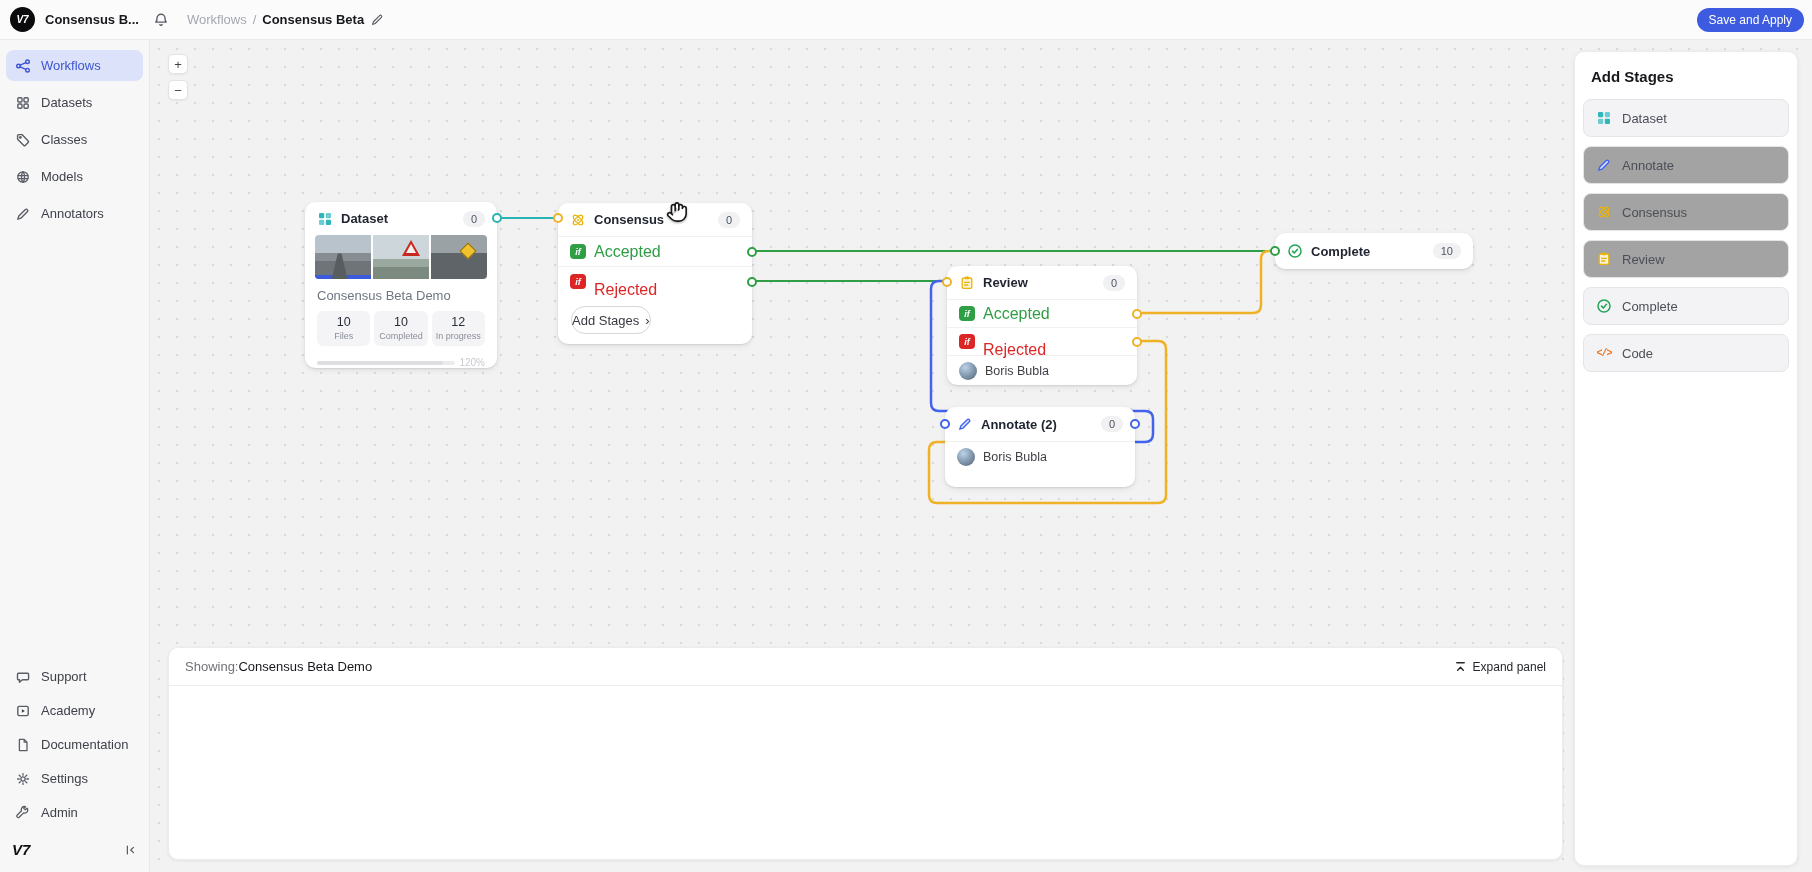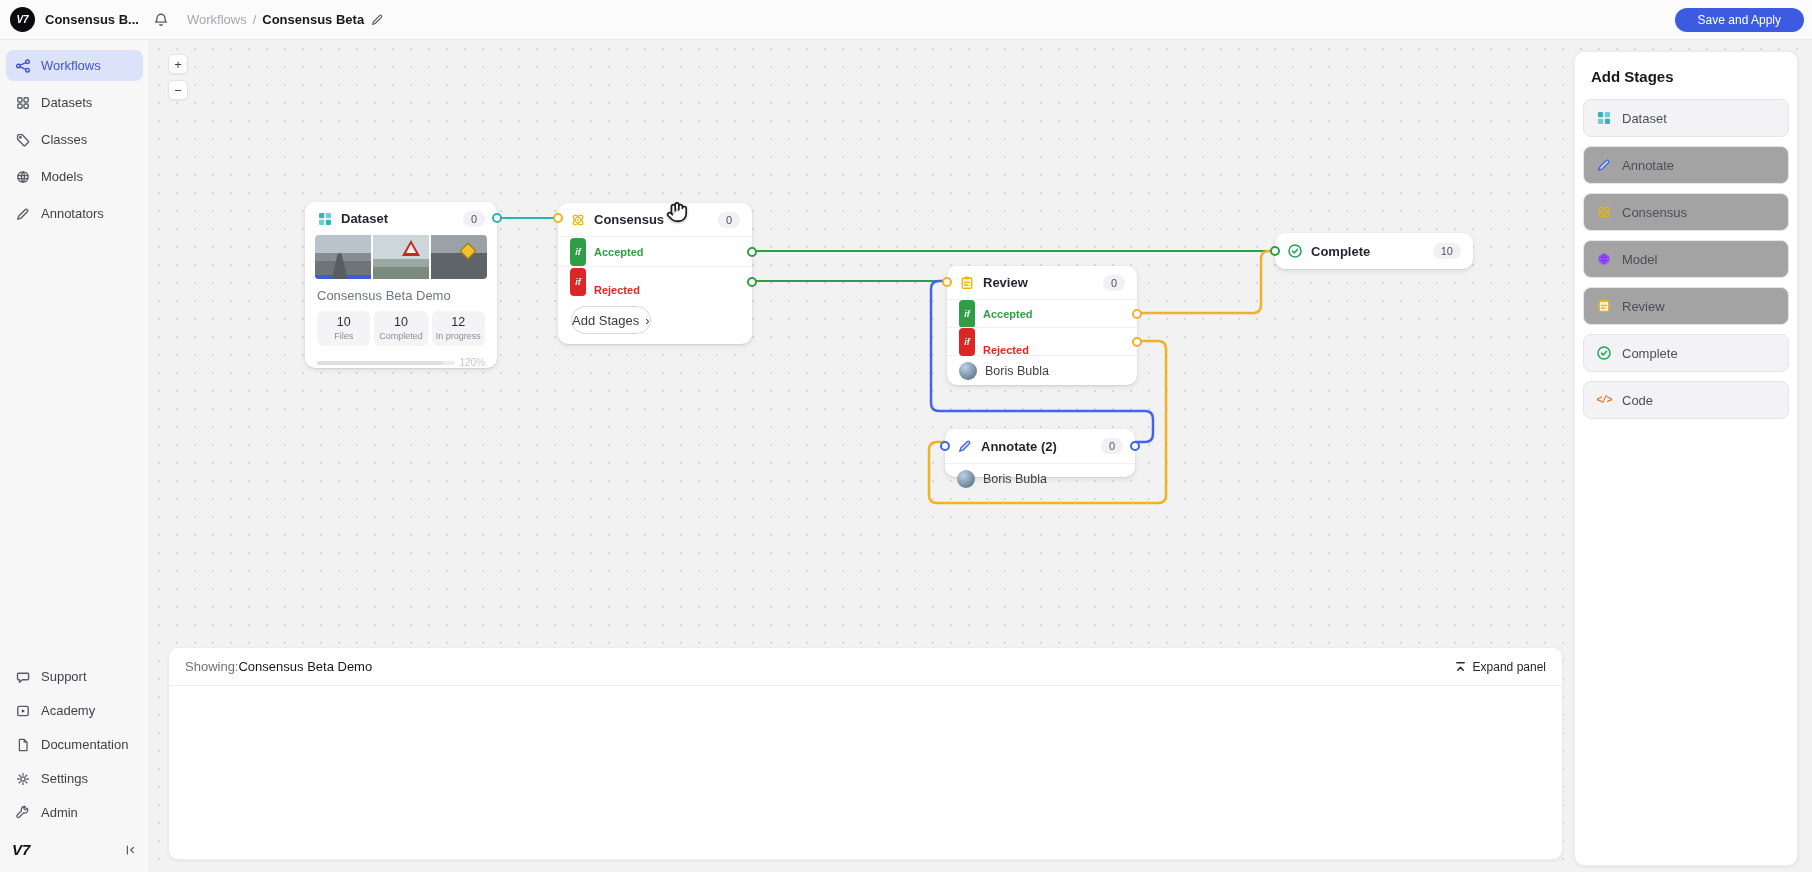--- a/index.html
+++ b/index.html
@@ -15,21 +15,21 @@
   .topbar{position:absolute;left:0;top:0;width:100%;height:40px;background:#fbfbfc;
     border-bottom:1px solid var(--panel-border);display:flex;align-items:center;padding:0 8px 0 10px;z-index:20;}
   .logo-badge{width:25px;height:25px;border-radius:50%;background:#0b0b0e;color:#fff;
     display:flex;align-items:center;justify-content:center;font-size:10px;font-weight:700;font-style:italic;}
   .ws-name{margin-left:10px;font-size:13px;font-weight:700;color:#17181c;}
   .tb-icon{display:flex;align-items:center;justify-content:center;color:#5a5d66;}
   .bell{margin-left:14px;}
   .crumbs{display:flex;align-items:center;gap:6px;margin-left:18px;font-size:13px;}
   .crumb-muted{color:#a5a8b0;}
   .crumb-current{color:#17181c;font-weight:600;}
-  .save-btn{margin-left:auto;height:24px;padding:0 23px;border:none;border-radius:12px;
+  .save-btn{margin-left:auto;height:24px;padding:0 12px;border:none;border-radius:12px;
     background:var(--accent);color:#fff;font-size:12px;font-weight:500;cursor:pointer;}
 
   
   .sidebar{position:absolute;left:0;top:40px;width:150px;height:832px;background:#f7f7f8;
     border-right:1px solid var(--panel-border);display:flex;flex-direction:column;z-index:15;}
   .side-group{padding:10px 6px 0;}
   .side-item{display:flex;align-items:center;gap:10px;height:31px;margin-bottom:6px;border-radius:8px;
     padding:0 9px;font-size:13px;color:#3f4249;font-weight:500;cursor:pointer;}
   .side-item svg{flex:0 0 auto;stroke:#5a5d66;}
   .side-item.active{background:#dbe2f9;color:#3d56cf;}
@@ -50,24 +50,24 @@
     box-shadow:0 1px 2px rgba(0,0,0,.06);font-size:13px;color:#3f3f46;display:flex;align-items:center;justify-content:center;cursor:pointer;line-height:1;}
 
   
   .node{position:absolute;background:#fff;border-radius:10px;z-index:2;
     box-shadow:0 1px 2px rgba(16,24,40,.10),0 2px 6px rgba(16,24,40,.08);}
   .node-header{display:flex;align-items:center;gap:8px;padding:0 12px;height:33px;}
   .node-title{font-size:13px;font-weight:600;color:var(--ink);white-space:nowrap;}
   .badge{margin-left:auto;background:#f1f1f3;border-radius:9px;padding:2px 8px;font-size:11px;color:#4b5563;}
   .outcome-row{position:relative;display:flex;align-items:center;gap:8px;padding:0 12px;border-top:1px solid #f1f1f2;}
   .h30{height:30px;}.h28{height:28px;}
-  .if-chip{display:inline-flex;align-items:center;justify-content:center;width:16px;height:28px;border-radius:4px;
+  .if-chip{display:inline-flex;align-items:center;justify-content:center;width:16px;height:15px;border-radius:4px;
     color:#fff;font-size:9px;font-style:italic;font-weight:700;flex:0 0 auto;}
   .if-chip.green{background:var(--green);} .if-chip.red{background:var(--red);}
-  .outcome-label{font-size:11px;font-weight:700;}
+  .outcome-label{font-size:16px;font-weight:400;}
   .outcome-row.accepted .outcome-label{color:var(--green);}
   .outcome-row.rejected .outcome-label{color:var(--red);margin-top:16px;}
   .assignee-row{display:flex;align-items:center;gap:8px;padding:0 12px;height:30px;border-top:1px solid #f1f1f2;
     color:#3f3f46;font-size:12.5px;}
   .avatar{width:18px;height:18px;border-radius:50%;flex:0 0 auto;
     background:radial-gradient(circle at 35% 30%,#bcd2e8,#7d93a8 55%,#54626f);}
   .port{position:absolute;width:10px;height:10px;border-radius:50%;background:#fff;z-index:3;}
   .port.teal{border:2px solid var(--teal);} .port.yellow{border:2px solid var(--yellow);}
   .port.green{border:2px solid var(--green);} .port.blue{border:2px solid var(--blue);}
   .port.row-out{right:-5px;top:50%;transform:translateY(-50%);}
@@ -96,21 +96,21 @@
   .stat-label{font-size:9px;color:#8a8f98;margin-top:2px;white-space:nowrap;}
   .progress-row{display:flex;align-items:center;gap:4px;margin:11px 12px 0;}
   .track{flex:1;height:4px;border-radius:2px;background:#ececee;position:relative;overflow:hidden;}
   .fill{position:absolute;top:0;left:0;bottom:0;width:91%;background:#dedee2;border-radius:2px;}
   .pct{font-size:10px;color:#c7c9ce;}
 
   .node-consensus{left:408px;top:163px;width:194px;height:141px;}
   .add-stages-btn{display:flex;align-items:center;justify-content:center;gap:6px;margin:10px 13px 0;height:28px;
     background:#fff;border:1px solid #d7d7db;border-radius:15px;font-size:13px;font-weight:500;color:#3a3a42;cursor:pointer;}
   .node-review{left:797px;top:226px;width:190px;height:119px;}
-  .node-annotate{left:795px;top:389px;width:190px;height:48px;}
+  .node-annotate{left:795px;top:367px;width:190px;height:80px;}
   .node-annotate .node-header{height:34px;}
   .node-complete{left:1125px;top:193px;width:198px;height:36px;}
   .node-complete .node-header{height:36px;}
 
   .hand-cursor{position:absolute;left:516px;top:161px;z-index:8;filter:drop-shadow(0 1px 1px rgba(0,0,0,.35));pointer-events:none;}
 
   
   .bottom-panel{position:absolute;left:18px;top:607px;width:1395px;height:213px;background:#fff;border-radius:10px;
     border:1px solid #ececef;box-shadow:0 1px 3px rgba(0,0,0,.07);z-index:5;}
   .bp-header{display:flex;align-items:center;height:38px;padding:0 16px;border-bottom:1px solid #ececee;font-size:13px;}
@@ -467,29 +467,20 @@
         <span class="icon-16">
           <svg width="16" height="16" viewBox="0 0 16 16" fill="none" stroke="#EAB308" stroke-width="1.3">
             <ellipse cx="8" cy="8" rx="6" ry="2.6" transform="rotate(45 8 8)"></ellipse>
               <ellipse cx="8" cy="8" rx="6" ry="2.6" transform="rotate(-45 8 8)"></ellipse>
               <circle cx="8" cy="8" r="1" fill="#EAB308" stroke="none"></circle>
           </svg>
         </span>
         <span>Consensus</span>
       </div>
 
-      <div class="stage-item">
-        <span class="icon-16">
-          <svg width="16" height="16" viewBox="0 0 16 16" fill="none">
-            <circle cx="8" cy="8" r="5.6" fill="#A855F7"></circle>
-            <path d="M8 2.8c-2 1.7-2 8.7 0 10.4M8 2.8c2 1.7 2 8.7 0 10.4M3 6.4h10M3 9.6h10" stroke="#7C3AED" stroke-width="1.1"></path>
-          </svg>
-        </span>
-        <span>Model</span>
-      </div>
 
       <div class="stage-item">
         <span class="icon-16">
           <svg width="16" height="16" viewBox="0 0 16 16" fill="none" stroke="#EAB308" stroke-width="1.3" stroke-linecap="round">
             <rect x="3.2" y="3" width="9.6" height="10.4" rx="1.6" fill="#FDF3D7"></rect>
               <rect x="6" y="1.6" width="4" height="2.6" rx="1" fill="#EAB308" stroke="none"></rect>
             <path d="M5.6 7.4h4.8M5.6 10h3.2"></path>
           </svg>
         </span>
         <span>Review</span>

